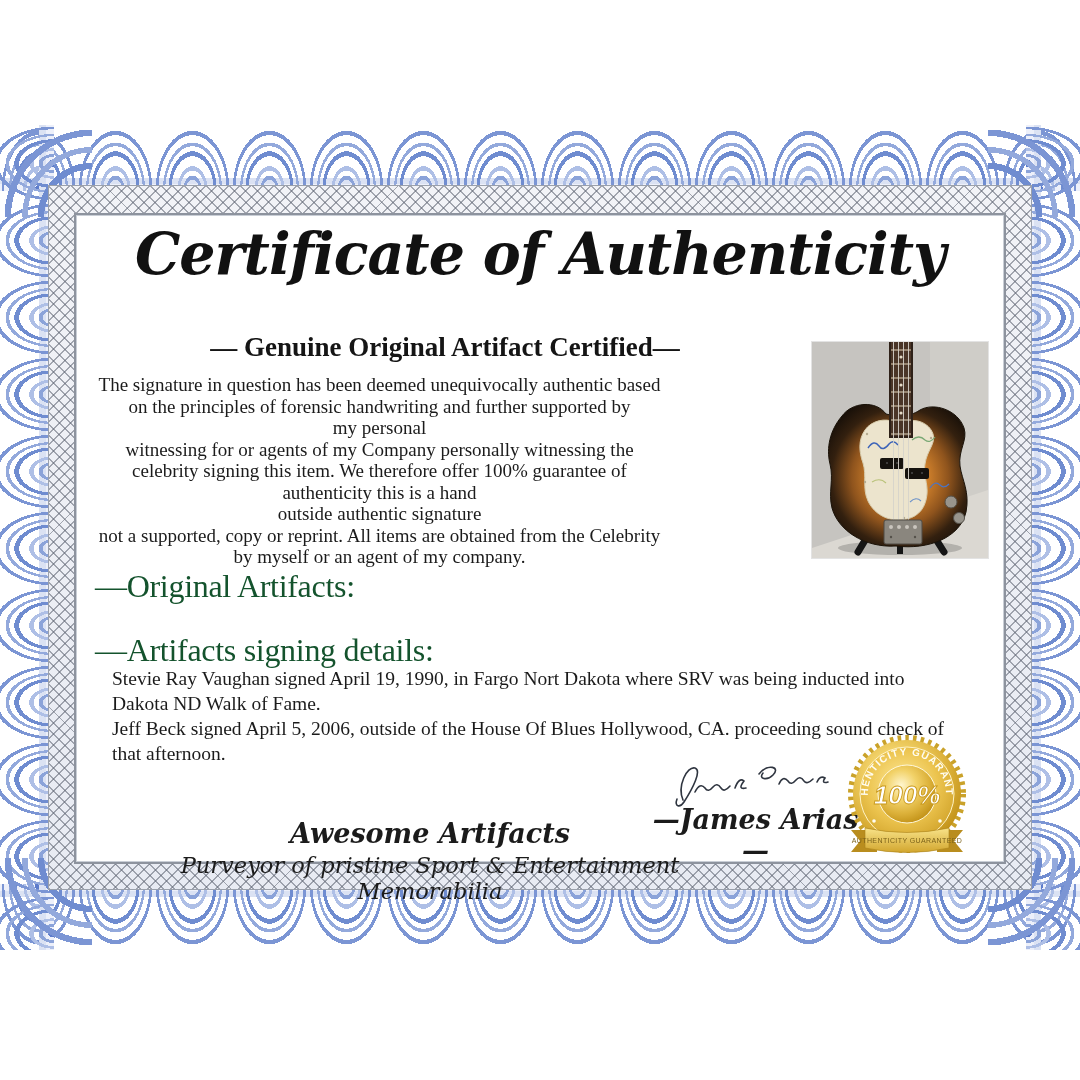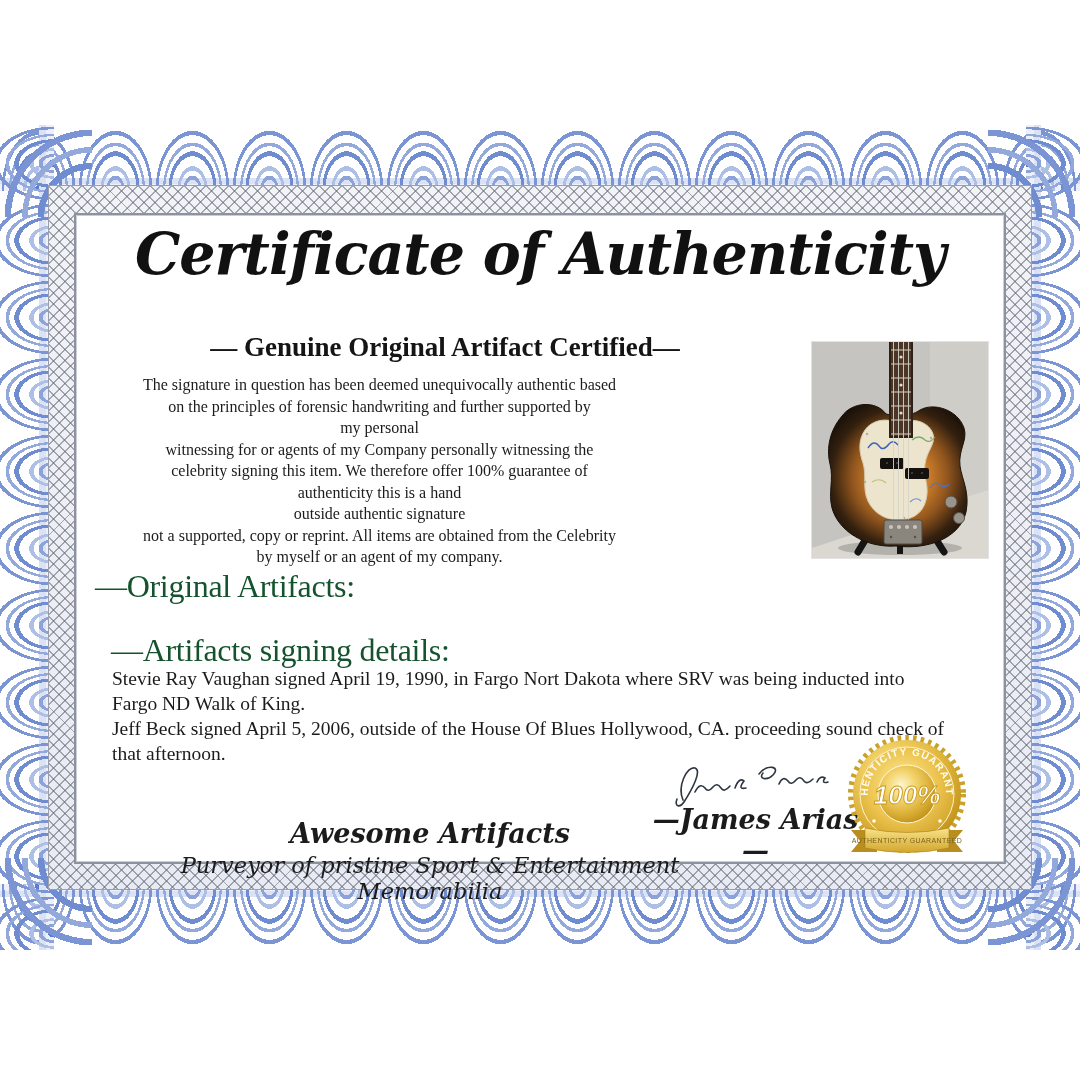--- a/index.html
+++ b/index.html
@@ -77,31 +77,31 @@
   
   .content { position:absolute; inset:0; z-index:10; }
   .script { font-family:"DejaVu Serif", serif; font-style:italic; }
 
   .title { position:absolute; left:75px; width:930px; top:220px; text-align:center;
            font-size:57px; font-weight:600; letter-spacing:-1px; color:#111; }
   .subtitle { position:absolute; left:75px; width:740px; top:332px; text-align:center;
               font-size:27px; font-weight:600; color:#151515; }
 
   .body-text { position:absolute; left:82px; top:374px; width:595px; text-align:center; }
-  .body-line { font-size:16px; line-height:21.5px; white-space:nowrap; }
+  .body-line { font-size:19px; line-height:21.5px; white-space:nowrap; }
 
   .photo { position:absolute; left:812px; top:342px; width:176px; height:216px;
            box-shadow:0 0 0 1px #e3e3e3; }
 
   .section-label { font-size:32px; line-height:32px; letter-spacing:-0.3px; color:#14532d;text-align:center; }
   .artifacts-row { position:absolute; left:95px; top:570px; display:flex; gap:8px; align-items:flex-start; }
   .artifacts-lines { padding-top:5px; }
   .artifact-line { font-size:21.5px; line-height:24.5px; white-space:nowrap; }
 
-  .details-label { position:absolute; left:95px; top:634px;margin-left:16px; }
+  .details-label { position:absolute; left:95px; top:634px; }
   .details-lines { position:absolute; left:112px; top:666px; }
   .detail-line { font-size:19.5px; line-height:25px; white-space:nowrap; }
 
   .issuer { position:absolute; left:140px; top:786px; width:580px; text-align:center;margin-top:32px; }
   .issuer-name { font-size:27px; font-weight:600; }
   .issuer-tagline { font-size:22.5px; margin-top:3px; }
 
   .sig-block { position:absolute; left:648px; top:758px; width:215px; text-align:center; }
   .sig-hand { display:block; margin:0 auto; }
   .sig-printed { font-size:27px; font-weight:600; margin-top:-6px; }
@@ -217,21 +217,21 @@
     </div>
 
     <div class="artifacts-row">
       <span class="section-label">—Original Artifacts:</span>
     </div>
 
     <div class="details-label section-label">—Artifacts signing details:</div>
 
     <div class="details-lines">
         <div class="detail-line">Stevie Ray Vaughan signed April 19, 1990, in Fargo Nort Dakota where SRV was being inducted into</div>
-        <div class="detail-line">Fargo ND Walk of King.</div>
+        <div class="detail-line">Dakota ND Walk of Fame.</div>
         <div class="detail-line">Jeff Beck signed April 5, 2006, outside of the House Of Blues Hollywood, CA. proceeding sound check of</div>
         <div class="detail-line">that afternoon.</div>
       </div>
 
     <div class="issuer">
       <div class="issuer-name script">Awesome Artifacts</div>
       <div class="issuer-tagline script">Purveyor of pristine Sport &amp; Entertainment Memorabilia</div>
     </div>
 
     <div class="sig-block">

